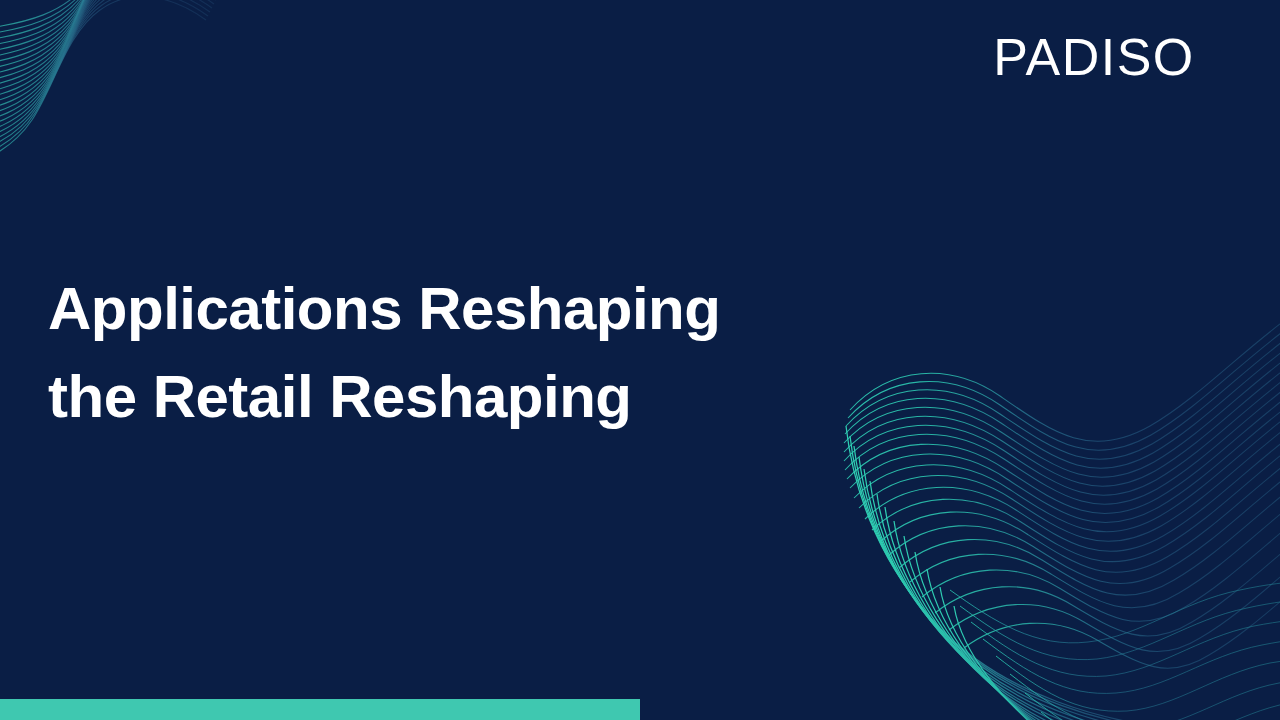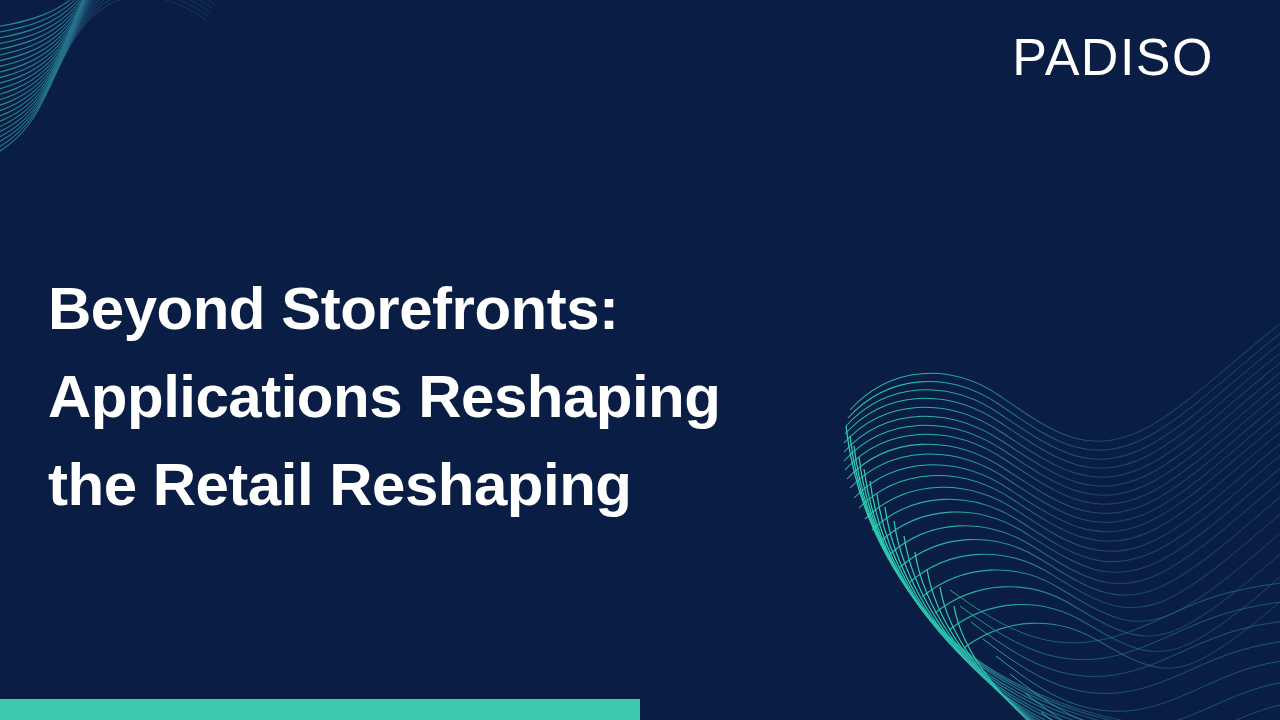--- a/index.html
+++ b/index.html
@@ -36,21 +36,21 @@
 
   
   .logo {
     position: absolute;
     left: 974px;
     top: 28px;
     width: 240px;
     height: 58px;
     display: flex;
     align-items: center;
-    justify-content: flex-end;
+    justify-content: center;
   }
   .logo-text {
     color: #FFFFFF;
     font-size: 52px;
     line-height: 58px;
     font-weight: 300;
     letter-spacing: 1.5px;
     white-space: nowrap;
   }
 
@@ -226,20 +226,19 @@
           <use href="#rInner"></use>
         </g>
     </g>
   </svg>
 
   <div class="logo">
     <span class="logo-text">PADISO</span>
   </div>
 
   <div class="title-block">
-    <div class="title-line bold">Beyond Storefronts:</div>
     <div class="title-line regular">Applications Reshaping</div>
     <div class="title-line regular">the Retail Reshaping</div>
   </div>
 
   <div class="accent-bar"></div>
 
 </div>
 
 </body></html>

